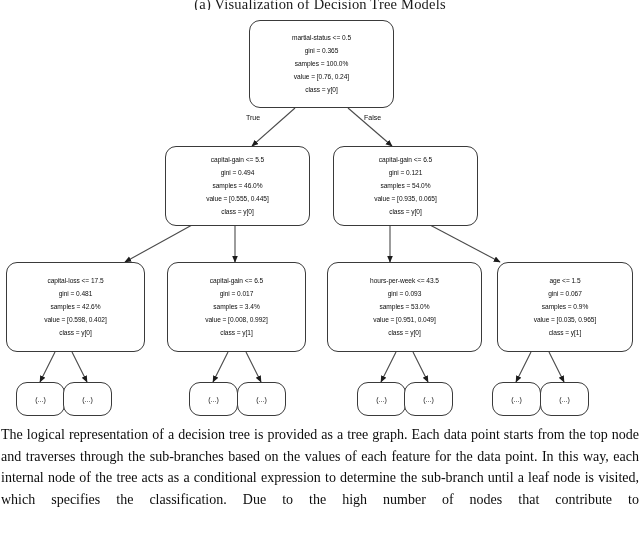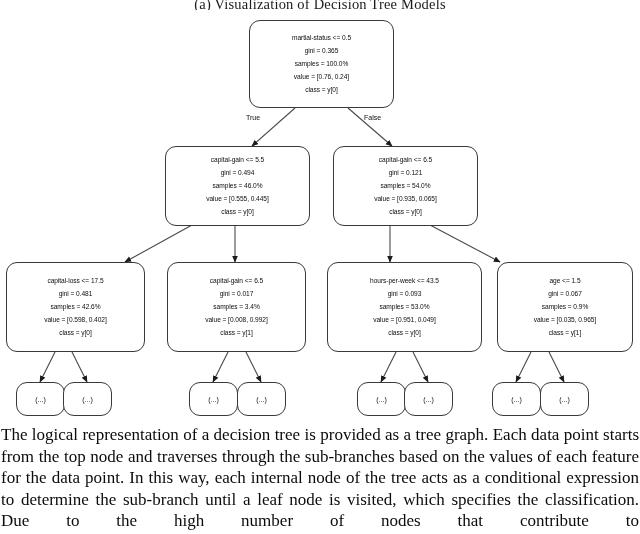--- a/index.html
+++ b/index.html
@@ -92,21 +92,21 @@
     color: #0d0d0d;
     white-space: nowrap;
   }
 
   #body-text {
     position: absolute;
     left: 1px;
     top: 424px;
     width: 638px;
     font-family: "Liberation Serif", serif;
-    font-size: 17px;
+    font-size: 14px;
     line-height: 21.6px;
     text-align: justify;
     text-align-last: justify;
     color: #0b0b0b;
     overflow: hidden;
     height: 110px;
   }
 </style>
 </head>
 <body>

